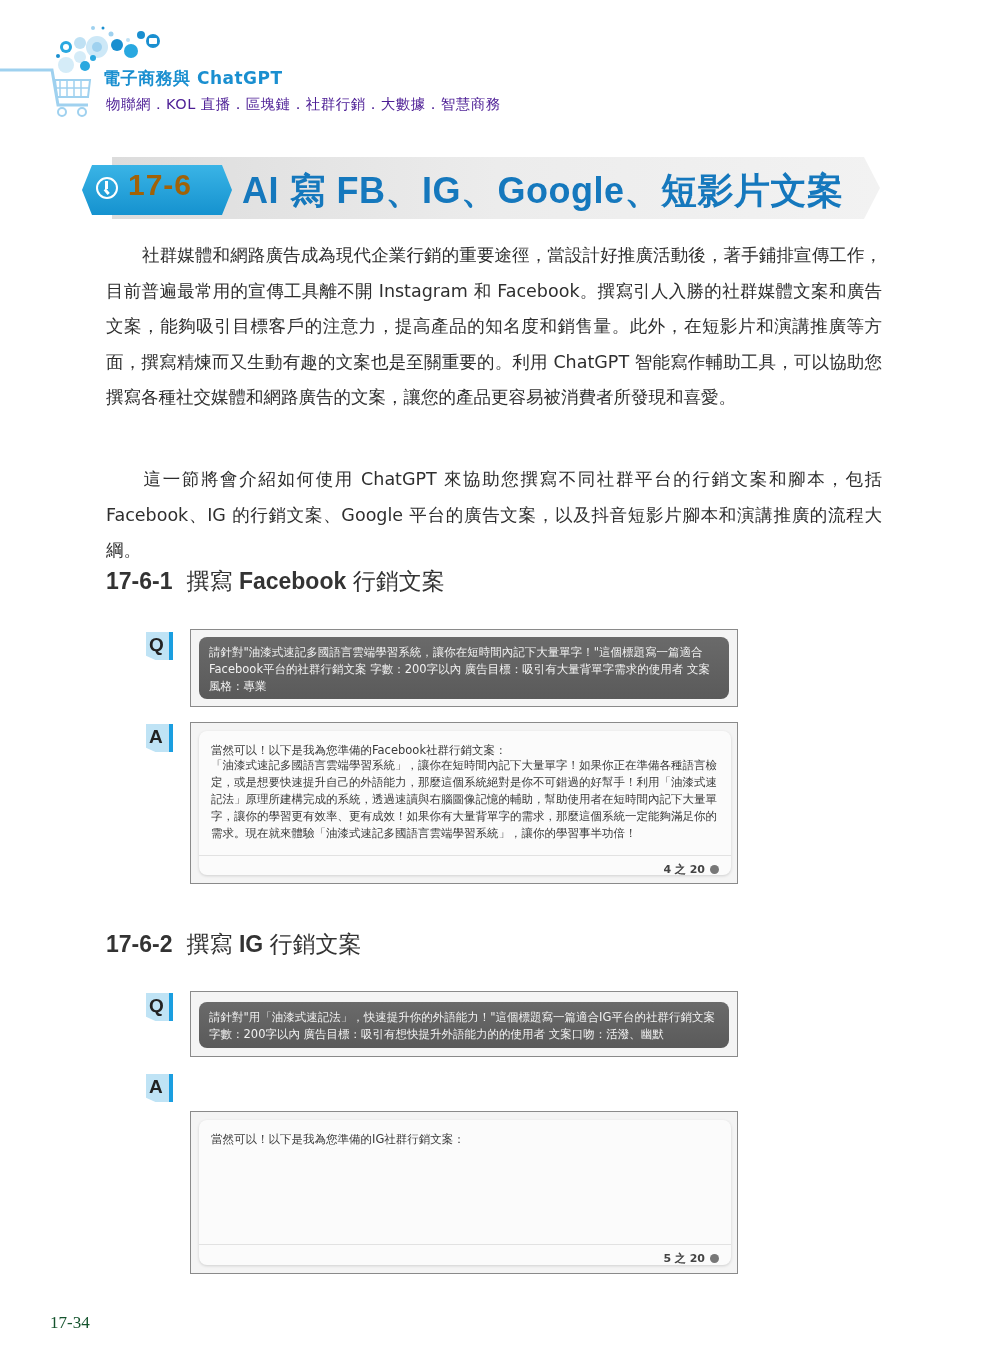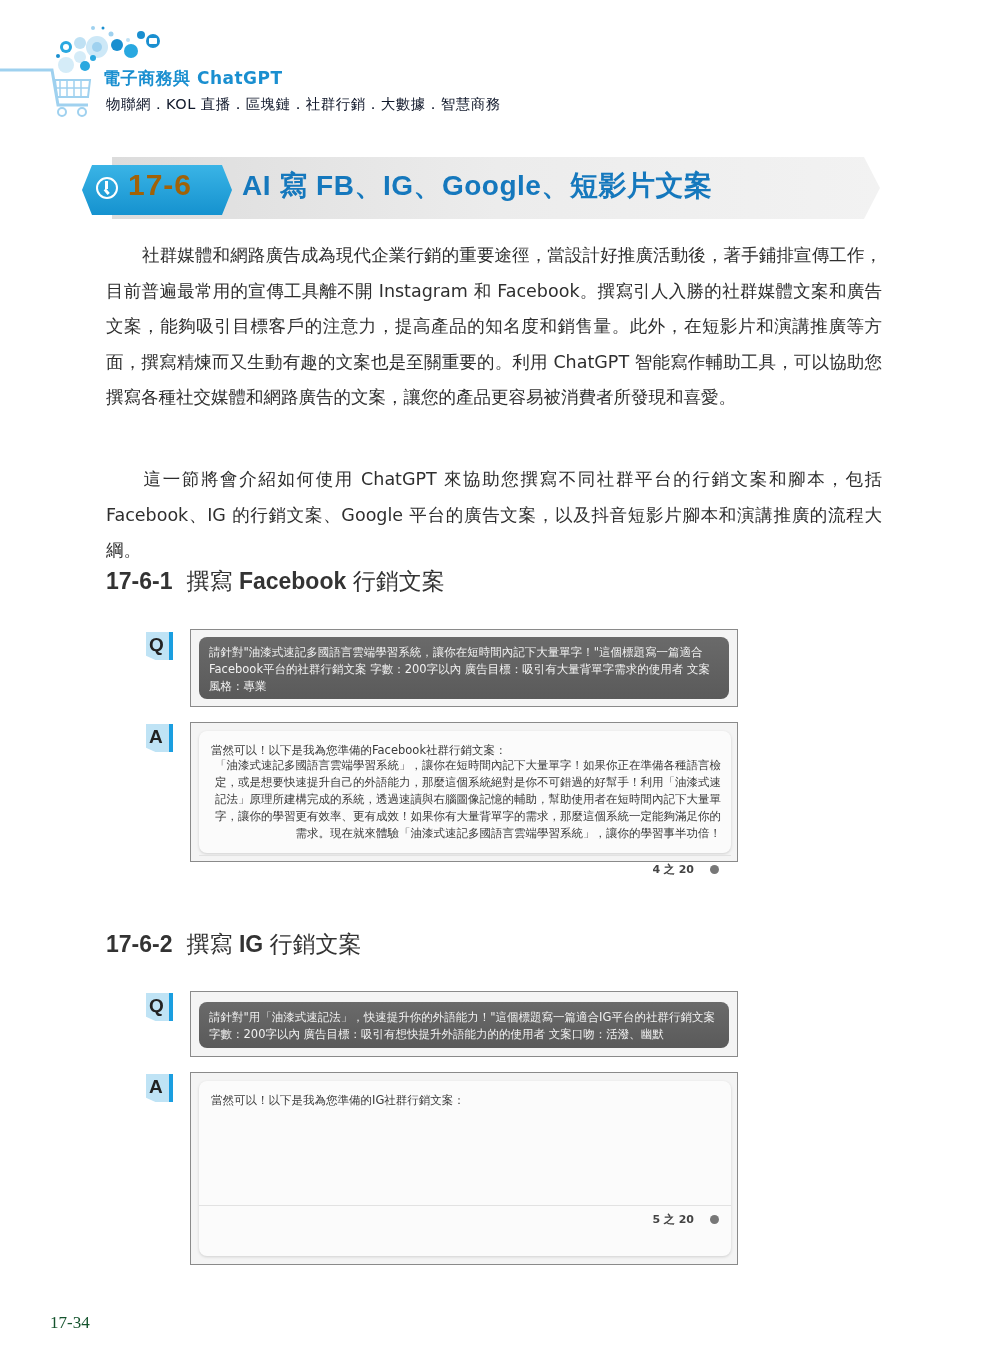--- a/index.html
+++ b/index.html
@@ -3,31 +3,31 @@
 <meta charset="utf-8">
 <style>
   * { box-sizing: border-box; margin: 0; padding: 0; }
   html, body { width: 1000px; height: 1368px; background: #ffffff; overflow: hidden; }
   body { position: relative; font-family: "DejaVu Sans", "Liberation Sans", sans-serif; color: #2a2a2a; }
 
   
   .running-header { position: absolute; left: 0; top: 0; width: 520px; height: 125px; }
   .logo { position: absolute; left: 0; top: 25px; width: 175px; height: 95px; }
   .book-title { position: absolute; left: 103px; top: 67px; font-size: 17px; font-weight: bold; color: #1a8fd0; letter-spacing: 0.5px; }
-  .book-subtitle { position: absolute; left: 106px; top: 95px; font-size: 14.5px; color: #0f172a; letter-spacing: 0.5px; white-space: nowrap; }
+  .book-subtitle { position: absolute; left: 106px; top: 95px; font-size: 14.5px; color: #4c1d95; letter-spacing: 0.5px; white-space: nowrap; }
 
   
   .section-banner { position: absolute; left: 82px; top: 155px; width: 800px; height: 70px; }
   .banner-bg { position: absolute; left: 30px; top: 2px; width: 768px; height: 62px; }
   .banner-badge { position: absolute; left: 0; top: 10px; width: 150px; height: 50px; }
   .badge-icon { position: absolute; left: 14px; top: 22px; width: 22px; height: 22px; border: 2.5px solid #fff; border-radius: 50%; }
   .badge-icon::before { content: ""; position: absolute; left: 7px; top: 2px; width: 2.5px; height: 8px; background: #fff; }
   .badge-icon::after { content: ""; position: absolute; left: 7px; top: 9px; width: 6px; height: 2.5px; background: #fff; transform: rotate(50deg); transform-origin: left center; }
   .badge-number { position: absolute; left: 46px; top: 13px; font-size: 30px; font-weight: bold; color: #a16207; letter-spacing: 1px; font-family: "Liberation Sans", sans-serif; }
-  .banner-title { position: absolute; left: 160px; top: 12px; font-size: 28px; font-weight: bold; color: #1578bd; font-family: "Liberation Sans", sans-serif; white-space: nowrap; letter-spacing: 0.5px; }
+  .banner-title { position: absolute; left: 160px; top: 12px; font-size: 36px; font-weight: bold; color: #1578bd; font-family: "Liberation Sans", sans-serif; white-space: nowrap; letter-spacing: 0.5px; }
 
   
   .para { position: absolute; left: 106px; width: 776px; font-size: 17.5px; line-height: 35.5px; color: #2e2e2e; text-align: justify; }
   .para .indent { display: inline-block; width: 36px; }
   .para-1 { top: 238px; }
   .para-2 { top: 462px; }
 
   
   .subheading { position: absolute; left: 106px; font-size: 23px; font-weight: bold; color: #333; font-family: "Liberation Sans", sans-serif; white-space: nowrap; }
   .subheading .num { margin-right: 14px; }
@@ -44,33 +44,33 @@
   .tag-q2 { top: 993px; }
   .tag-a2 { top: 1074px; }
 
   
   .shot { position: absolute; left: 190px; width: 548px; border: 1.5px solid #8a8a8a; background: #f4f4f4; }
   .prompt-box { position: absolute; left: 8px; right: 8px; border-radius: 8px; background: linear-gradient(180deg, #6a6a6a 0%, #5a5a5a 100%); color: #f2f2f2; font-size: 11.5px; line-height: 17px; padding: 7px 10px; }
   .answer-card { position: absolute; left: 8px; right: 6px; top: 8px; bottom: 8px; border-radius: 8px; background: #fbfbfb; box-shadow: 0 1px 3px rgba(0,0,0,0.15); }
   .answer-intro { position: absolute; left: 12px; top: 12px; font-size: 11.5px; color: #3a3a3a; }
   .answer-body { position: absolute; left: 12px; right: 10px; font-size: 11.5px; line-height: 17px; color: #3a3a3a; }
   .answer-divider { position: absolute; left: 0; right: 0; height: 1px; background: #e2e2e2; }
-  .answer-counter { position: absolute; right: 12px; font-size: 11px; font-weight: bold; color: #444; display: flex; align-items: center; gap: 16px; }
+  .answer-counter { position: absolute; right: 12px; font-size: 11px; font-weight: bold; color: #444; display: flex; align-items: center; gap: 5px; }
   .counter-dot { width: 9px; height: 9px; border-radius: 50%; background: #777; display: inline-block; }
 
   .shot-q1 { top: 629px; height: 78px; }
   .shot-q1 .prompt-box { top: 7px; height: 62px; }
-  .shot-a1 { top: 722px; height: 140px; text-align: right; }
+  .shot-a1 { top: 722px; height: 162px; }
   .shot-a1 .answer-body { top: 26px; }
   .shot-a1 .answer-divider { top: 124px; }
   .shot-a1 .answer-counter { top: 131px; }
 
   .shot-q2 { top: 991px; height: 66px; }
   .shot-q2 .prompt-box { top: 10px; height: 46px; }
-  .shot-a2 { top: 1072px; height: 193px; }
+  .shot-a2 { top: 1111px; height: 163px; }
   .shot-a2 .answer-body { top: 38px; }
   .shot-a2 .answer-divider { top: 124px; }
   .shot-a2 .answer-counter { top: 131px; align-items: center; }
 
   
   .page-number { position: absolute; left: 50px; top: 1313px; font-size: 17px; color: #14532d; font-family: Liberation Serif, serif; }
 </style>
 </head>
 <body>
 

